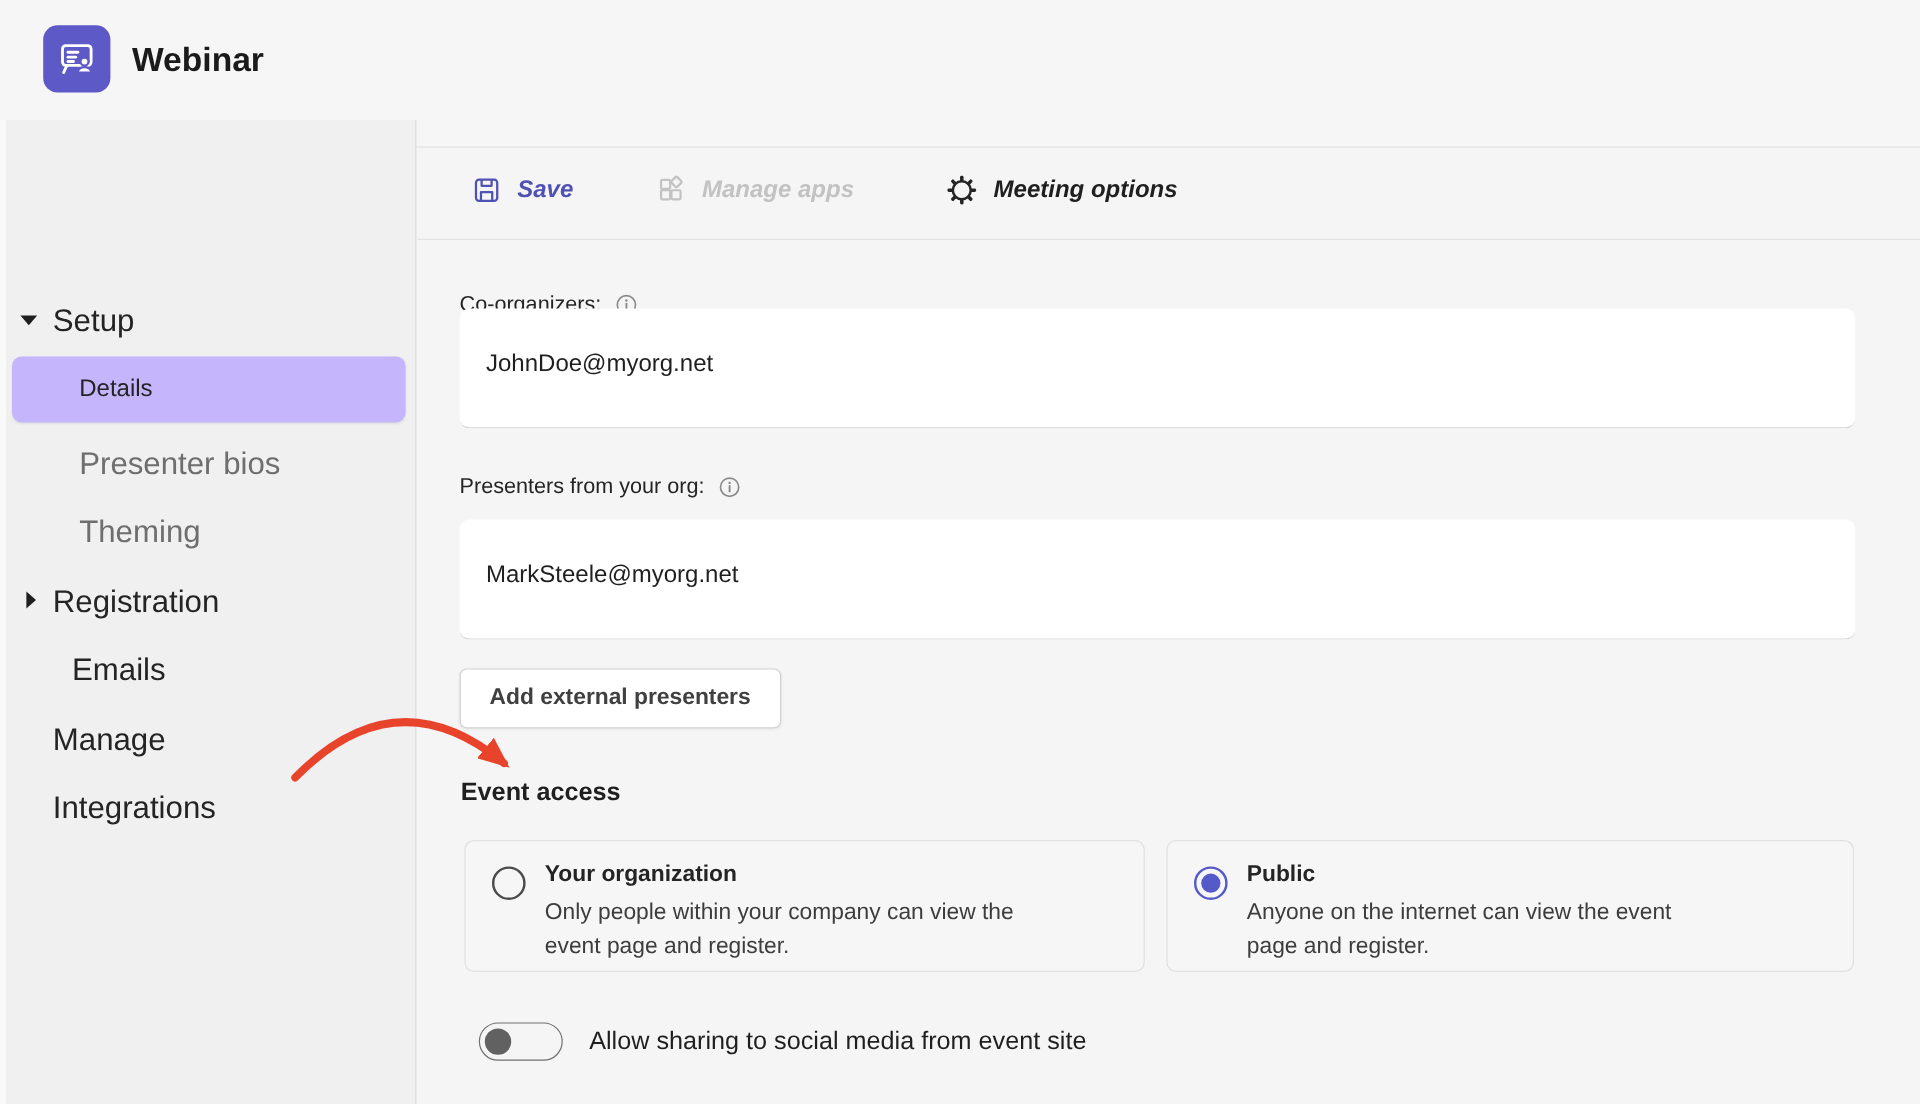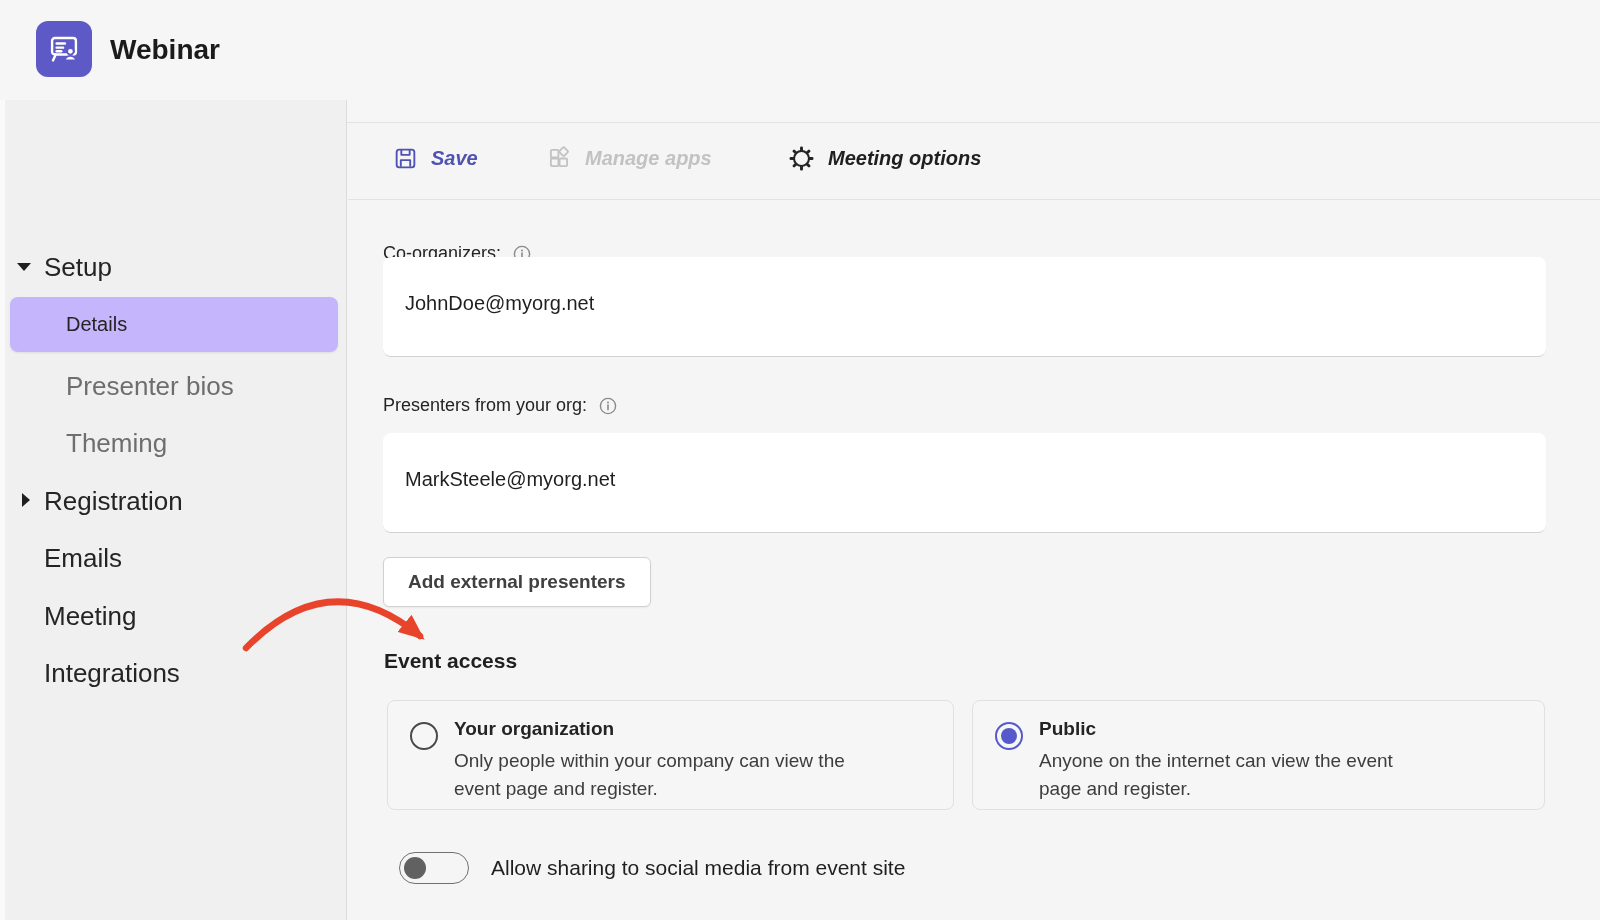--- a/index.html
+++ b/index.html
@@ -100,26 +100,26 @@
 
     <div class="nav-item" style="top:326px;">
       <span class="lbl-sub">Theming</span>
     </div>
 
     <div class="nav-item" style="top:384px;">
       <span class="caret-right"></span>
       <span class="lbl-top">Registration</span>
     </div>
 
-    <div class="nav-item" style="top:441px;">
+    <div class="nav-item" style="top:441px;margin-left:16px;">
       <span class="lbl-top">Emails</span>
     </div>
 
     <div class="nav-item" style="top:499px;">
-      <span class="lbl-top">Meeting</span>
+      <span class="lbl-top">Manage</span>
     </div>
 
     <div class="nav-item" style="top:556px;">
       <span class="lbl-top">Integrations</span>
     </div>
   </div>
 
   <div class="toolbar">
     <div class="tb-btn tb-save">
       <svg width="25" height="25" viewBox="0 0 24 24">

